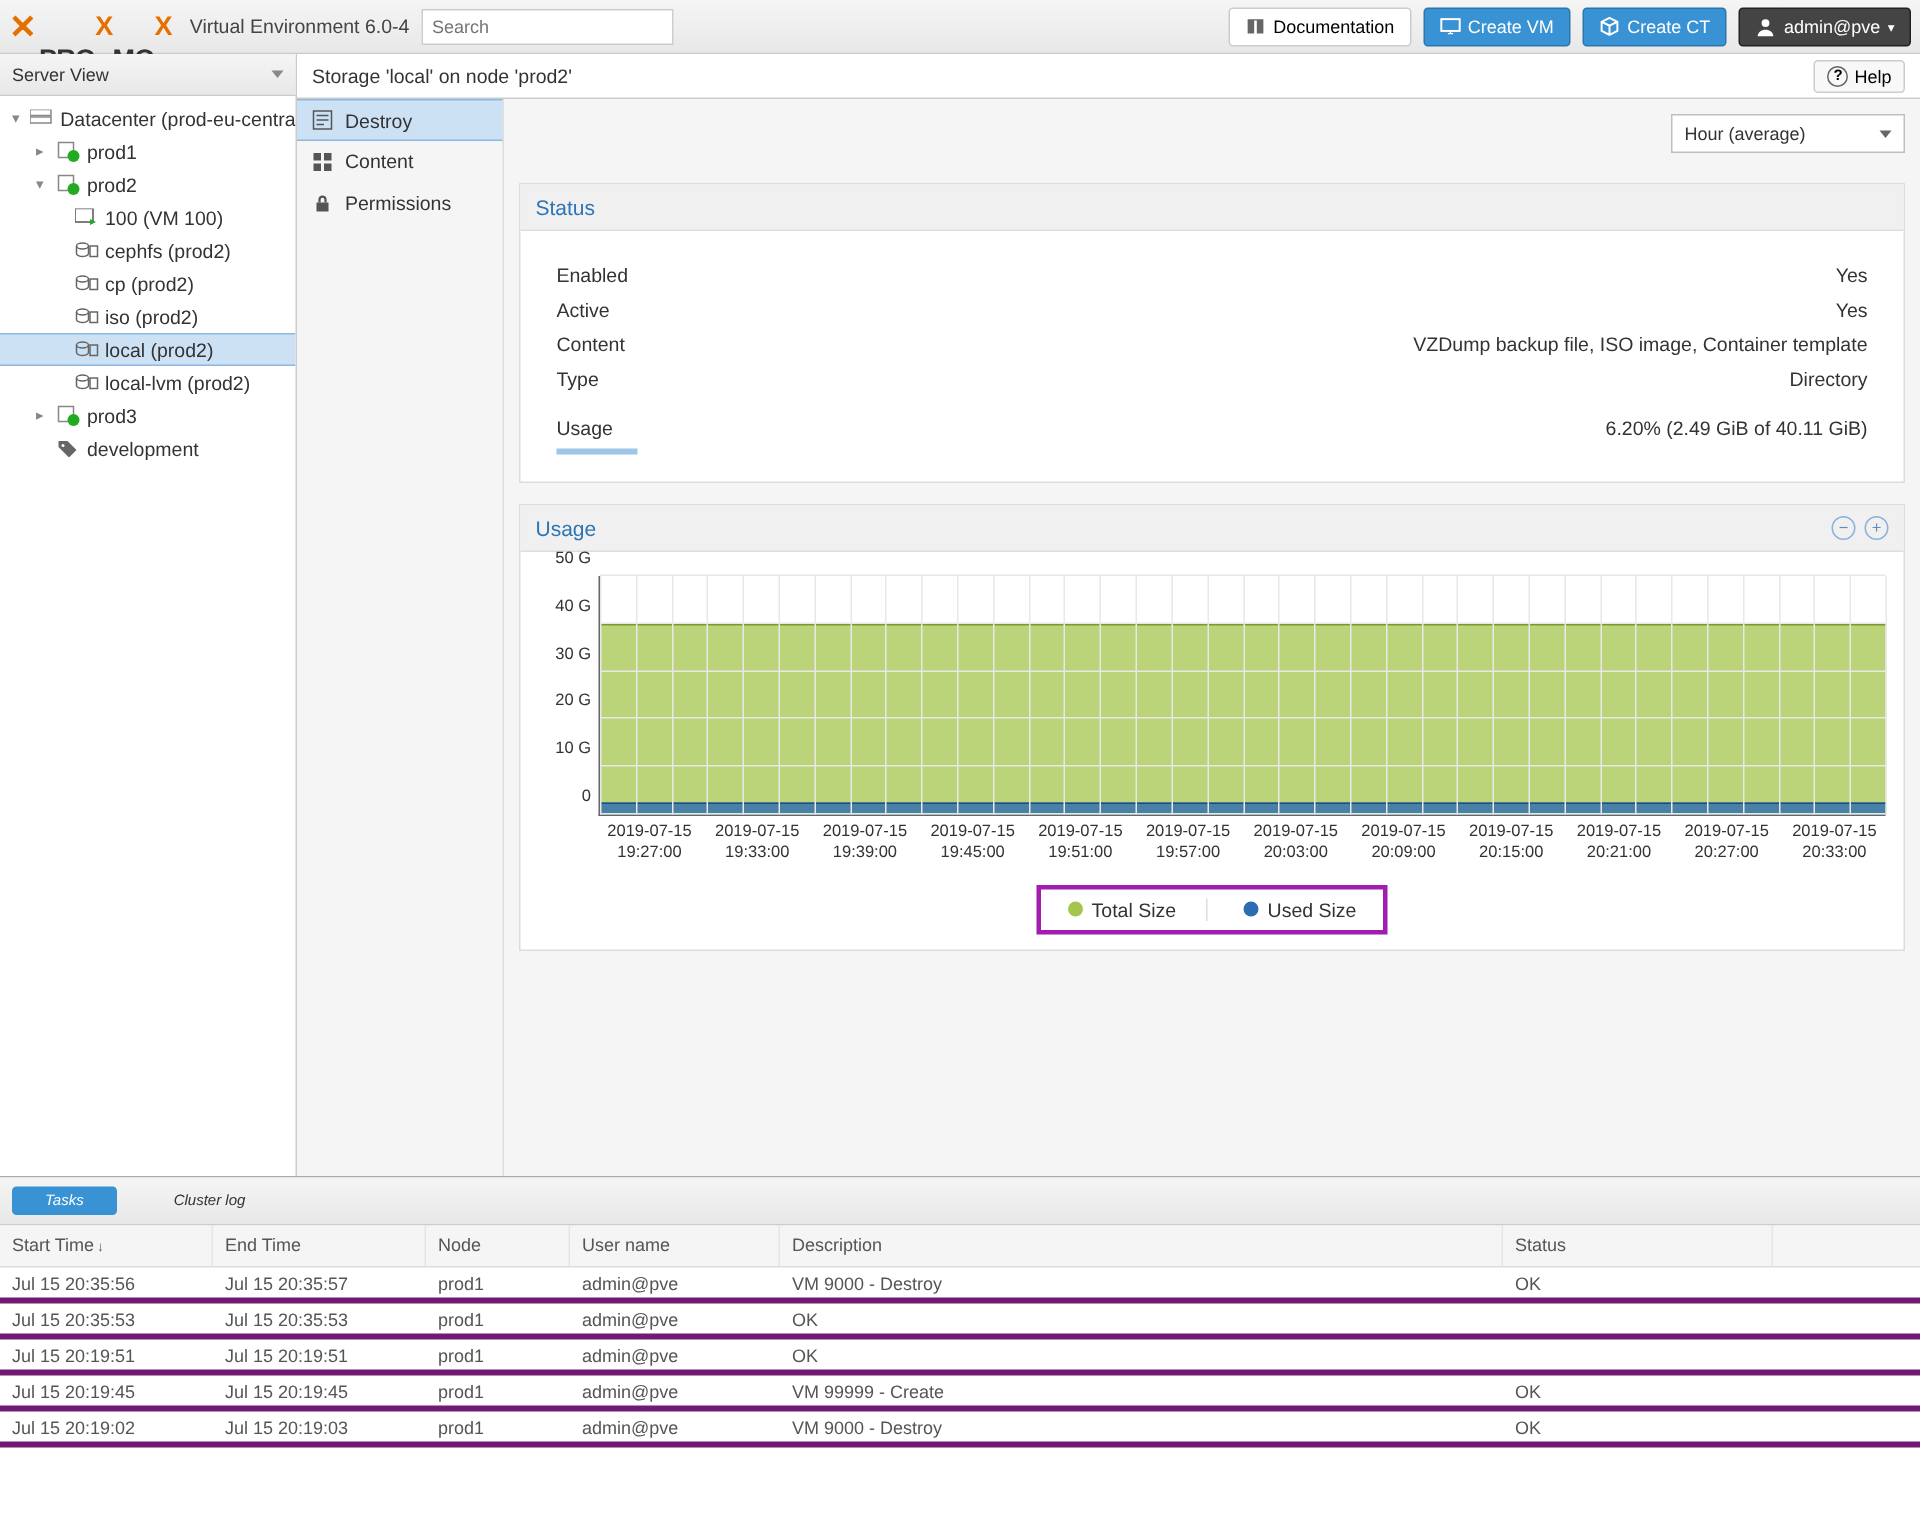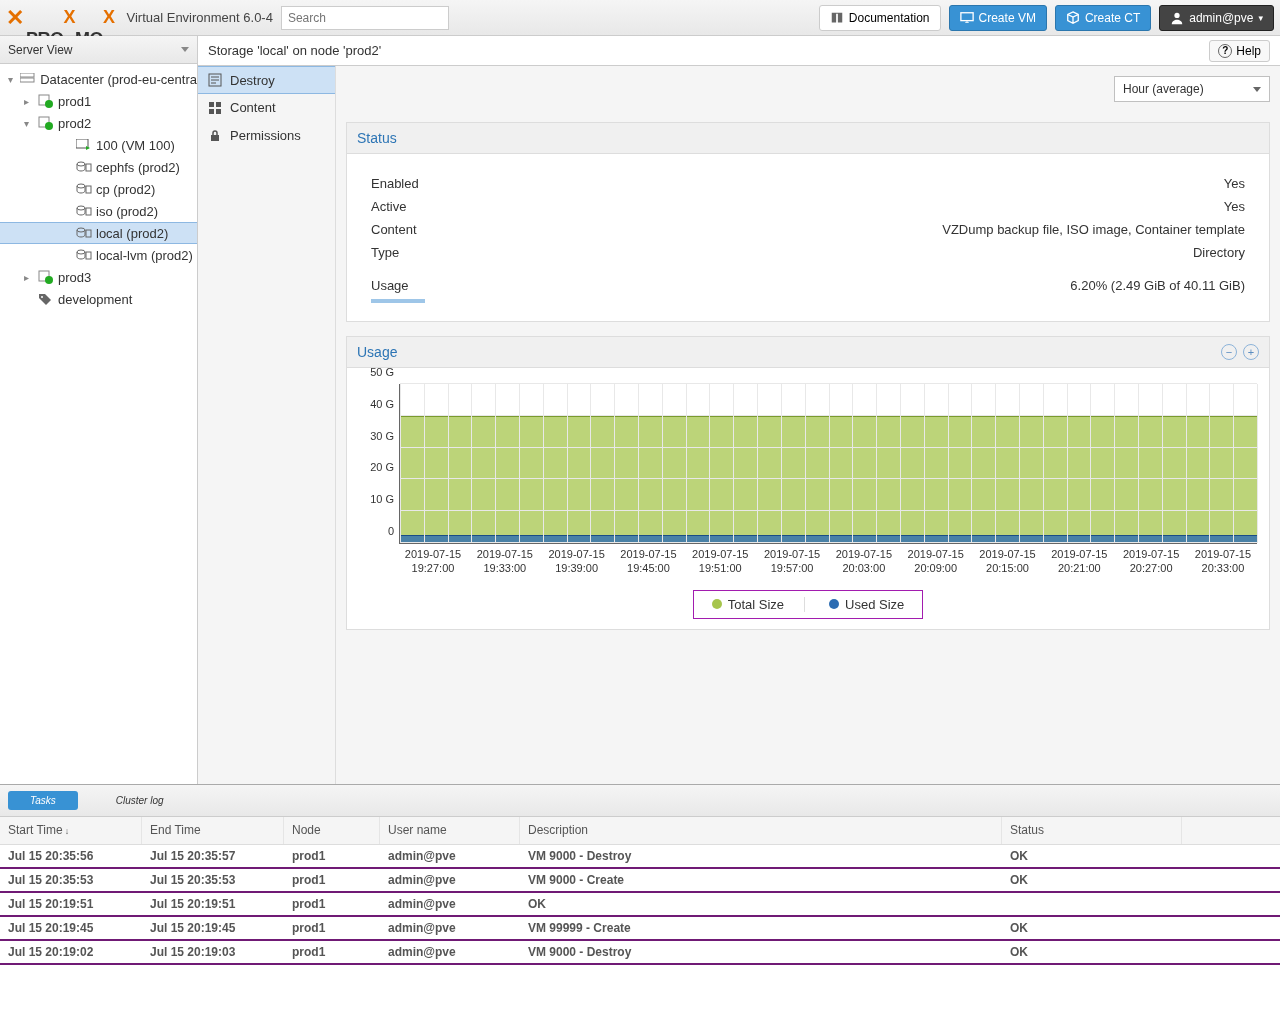--- a/index.html
+++ b/index.html
@@ -22,21 +22,21 @@
 
 .middle { display: flex; height: 748px; }
 .left-panel { width: 198px; border-right: 1px solid #ccc; display: flex; flex-direction: column; background: #fff; }
 .panel-header { height: 28px; background: linear-gradient(#f5f5f5, #e8e8e8); border-bottom: 1px solid #ccc; display: flex; align-items: center; padding: 0 8px; font-size: 12px; color: #333; justify-content: space-between; }
 .chev-down { width: 0; height: 0; border-left: 4px solid transparent; border-right: 4px solid transparent; border-top: 5px solid #888; }
 
 .tree { padding: 4px 0; overflow: hidden; flex: 1; }
 .tree-node { display: flex; align-items: center; height: 22px; padding-left: 8px; gap: 4px; cursor: pointer; white-space: nowrap; font-size: 13px; }
 .tree-node.selected { background: #cde1f5; border: 1px solid #8db8e2; border-left: none; border-right: none; }
 .tree-indent-1 { padding-left: 24px; }
-.tree-indent-3 { padding-left: 76px; }
+.tree-indent-3 { padding-left: 50px; }
 .tree-toggle { width: 10px; display:inline-block; color: #888; font-size: 10px; }
 .node-icon { width: 16px; height: 14px; display: inline-flex; align-items: center; justify-content: center; }
 
 
 .main { flex: 1; display: flex; flex-direction: column; background: #f5f5f5; }
 .main-title { height: 30px; background: #fff; border-bottom: 1px solid #ccc; display: flex; align-items: center; padding: 0 10px; justify-content: space-between; }
 .help-btn { height: 22px; padding: 0 8px; border: 1px solid #ccc; background: #f8f8f8; font-size: 12px; display: inline-flex; align-items: center; gap: 4px; cursor: pointer; border-radius: 3px; }
 
 .main-body { flex: 1; display: flex; }
 .side-tabs { width: 138px; background: #f5f5f5; border-right: 1px solid #ddd; }
@@ -59,42 +59,42 @@
 .chart-panel { margin-top: 14px; }
 .chart-area { padding: 6px 0 10px 0; }
 .chart-grid { position: relative; height: 160px; margin: 10px 12px 0 52px; border-left: 1px solid #666; border-bottom: 1px solid #666; }
 .gridline-h { position: absolute; left: 0; right: 0; border-top: 1px solid #e8e8e8; }
 .gridline-v { position: absolute; top: 0; bottom: 0; border-left: 1px solid #e8e8e8; }
 .ylabel { position: absolute; left: -42px; font-size: 11px; color: #333; transform: translateY(-50%); width: 36px; text-align: right; }
 .area-total { position: absolute; left: 0; right: 0; bottom: 0; height: 80%; background: rgba(166, 197, 76, 0.75); border-top: 1px solid #7a9a2e; }
 .area-used { position: absolute; left: 0; right: 0; bottom: 0; height: 5%; background: rgba(44, 108, 178, 0.8); border-top: 1px solid #1a4d87; }
 .xlabels { display: flex; margin: 4px 12px 0 52px; font-size: 11px; color: #333; justify-content: space-between; }
 .xlabel { text-align: center; width: 68px; line-height: 1.25; }
-.legend { display: flex; justify-content: center; gap: 24px; margin-top: 14px; border: 1px solid #a21caf; width: fit-content; margin-left: auto; margin-right: auto; padding: 6px 18px; }
+.legend { display: flex; justify-content: center; gap: 24px; margin-top: 14px; border: 3px solid #a21caf; width: fit-content; margin-left: auto; margin-right: auto; padding: 6px 18px; }
 .legend-item { display: flex; align-items: center; gap: 6px; font-size: 13px; border-right:1px solid #ddd; padding-right:20px; }
 .legend-item:last-child { border-right:none; padding-right:0; }
 .legend-dot { width: 10px; height: 10px; border-radius: 50%; }
 .panel-icons { display:flex; gap:6px; }
 .circ-icon { width:16px; height:16px; border:1.5px solid #8cb3d9; border-radius:50%; display:inline-flex; align-items:center; justify-content:center; font-size:11px; color:#5a8cc0; }
 
 
 .bottom { height: 240px; border-top: 1px solid #aaa; background: #fff; display: flex; flex-direction: column; }
 .bottom-tabs { height: 32px; background: linear-gradient(#f5f5f5, #e8e8e8); display: flex; align-items: center; padding: 0 8px; gap: 16px; border-bottom: 1px solid #ccc; }
 .btab { padding: 4px 22px; font-size: 10px; cursor: pointer; border-radius: 3px; font-style: italic; }
 .btab.active { background: #3892d4; color: #fff; }
 .task-header { display: flex; height: 28px; background: #f5f5f5; border-bottom: 1px solid #ddd; }
 .task-col { padding: 6px 8px; font-size: 12px; color: #555; border-right: 1px solid #e5e5e5; }
 .task-col.c1 { width: 142px; }
 .task-col.c2 { width: 142px; }
 .task-col.c3 { width: 96px; }
 .task-col.c4 { width: 140px; }
 .task-col.c5 { width: 482px; }
 .task-col.c6 { width: 180px; }
 .task-rows { flex:1; overflow-y: scroll; }
-.task-row { display: flex; height: 24px; border-bottom: 2px solid #701a75; font-size: 12.5px; font-weight: bold; }
+.task-row { display: flex; height: 24px; border-bottom: 4px solid #701a75; font-size: 12.5px; }
 .task-row > div { padding: 4px 8px; }
 .sort-arrow { font-size: 9px; margin-left: 2px; }
 
 
 svg { display: block; }
 </style>
 </head>
 <body>
 
 <div class="header">
@@ -452,21 +452,20 @@
         <div class="task-col c3" style="border:none">prod1</div>
         <div class="task-col c4" style="border:none">admin@pve</div>
         <div class="task-col c5" style="border:none">VM 9000 - Destroy</div>
         <div class="task-col c6" style="border:none">OK</div>
       </div>
       <div class="task-row">
         <div class="task-col c1" style="border:none">Jul 15 20:35:53</div>
         <div class="task-col c2" style="border:none">Jul 15 20:35:53</div>
         <div class="task-col c3" style="border:none">prod1</div>
         <div class="task-col c4" style="border:none">admin@pve</div>
-        <div class="task-col c5" style="border:none">VM 9000 - Create</div>
         <div class="task-col c6" style="border:none">OK</div>
       </div>
       <div class="task-row">
         <div class="task-col c1" style="border:none">Jul 15 20:19:51</div>
         <div class="task-col c2" style="border:none">Jul 15 20:19:51</div>
         <div class="task-col c3" style="border:none">prod1</div>
         <div class="task-col c4" style="border:none">admin@pve</div>
         <div class="task-col c6" style="border:none">OK</div>
       </div>
       <div class="task-row">

